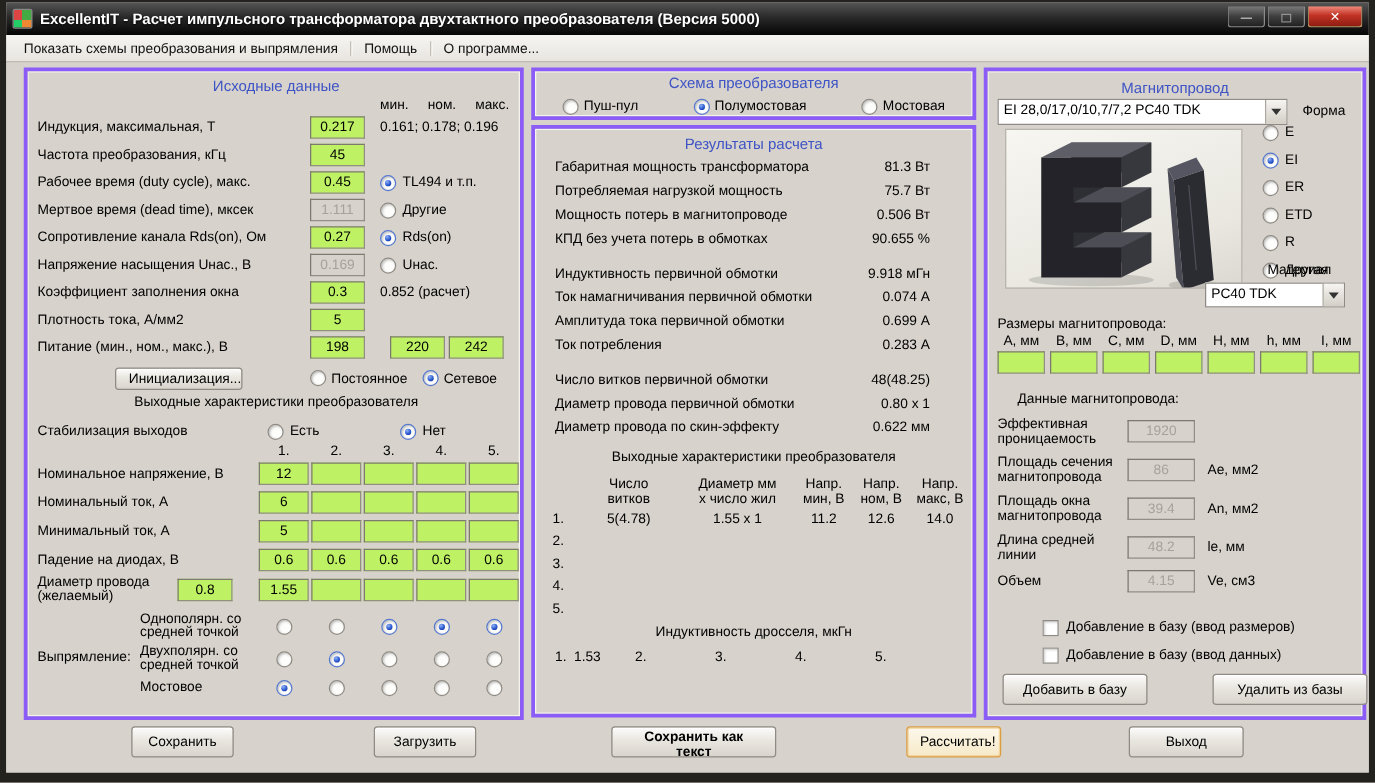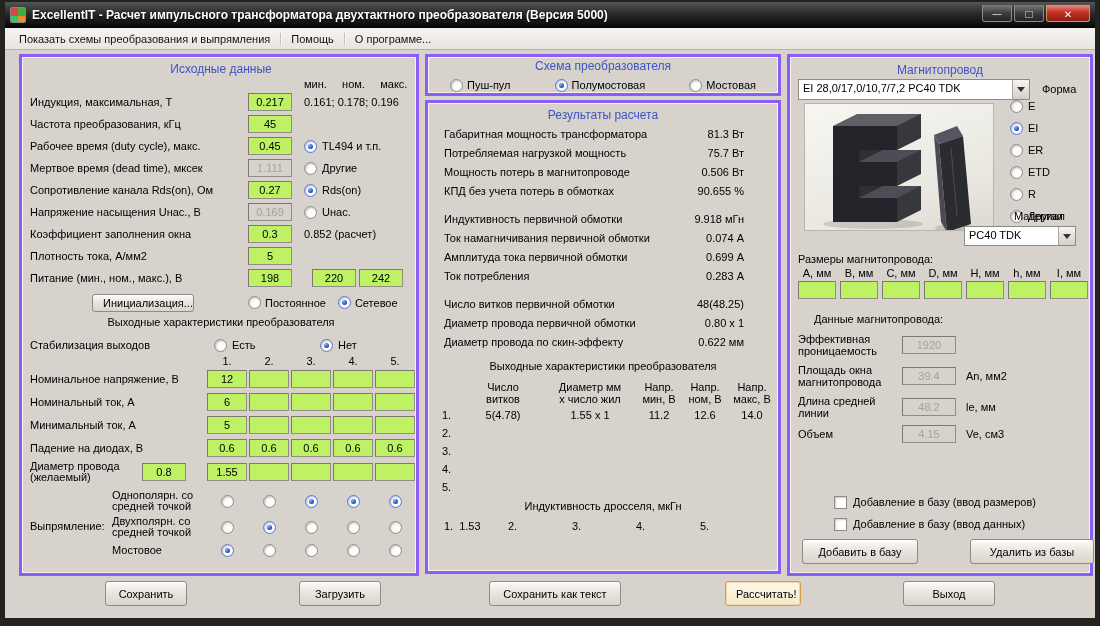--- a/index.html
+++ b/index.html
@@ -122,21 +122,21 @@
   .data-row .unit { margin-left:10px; }
   .core-checks { left:44px; top:434px; }
   .check-row { display:flex; align-items:center; gap:6px; height:22px; }
   .btn-add { left:12px; top:482px; width:116px; height:25px; }
   .btn-del { left:180px; top:482px; width:124px; height:25px; }
 
   
   .fbtn { position:absolute; top:531px; height:25px; }
   .fbtn.save  { left:100px; width:82px; }
   .fbtn.load  { left:294px; width:82px; }
-  .fbtn.savetext { left:484px; width:132px; }
+  .fbtn.savetext { left:484px; width:132px;font-weight:bold; }
   .fbtn.calc  { left:720px; width:76px; }
   .fbtn.exit  { left:898px; width:92px; }
 </style>
 </head>
 <body>
 
 <div class="window">
 
   <div class="titlebar">
     <span class="app-icon"></span>
@@ -682,20 +682,25 @@
       </div>
 
       <div class="abs data-title">Данные магнитопровода:</div>
       <div class="abs data-rows">
         <div class="data-row">
           <span class="dlbl">Эффективная проницаемость</span>
           <input class="ibox dis" value="1920" style="">
           <span class="unit"></span>
         </div>
         <div class="data-row">
+          <span class="dlbl">Площадь сечения магнитопровода</span>
+          <input class="ibox dis" value="86" style="">
+          <span class="unit">Ае, мм2</span>
+        </div>
+        <div class="data-row">
           <span class="dlbl">Площадь окна магнитопровода</span>
           <input class="ibox dis" value="39.4" style="">
           <span class="unit">Аn, мм2</span>
         </div>
         <div class="data-row">
           <span class="dlbl">Длина средней линии</span>
           <input class="ibox dis" value="48.2" style="">
           <span class="unit">le, мм</span>
         </div>
         <div class="data-row" style="min-height:24px">

